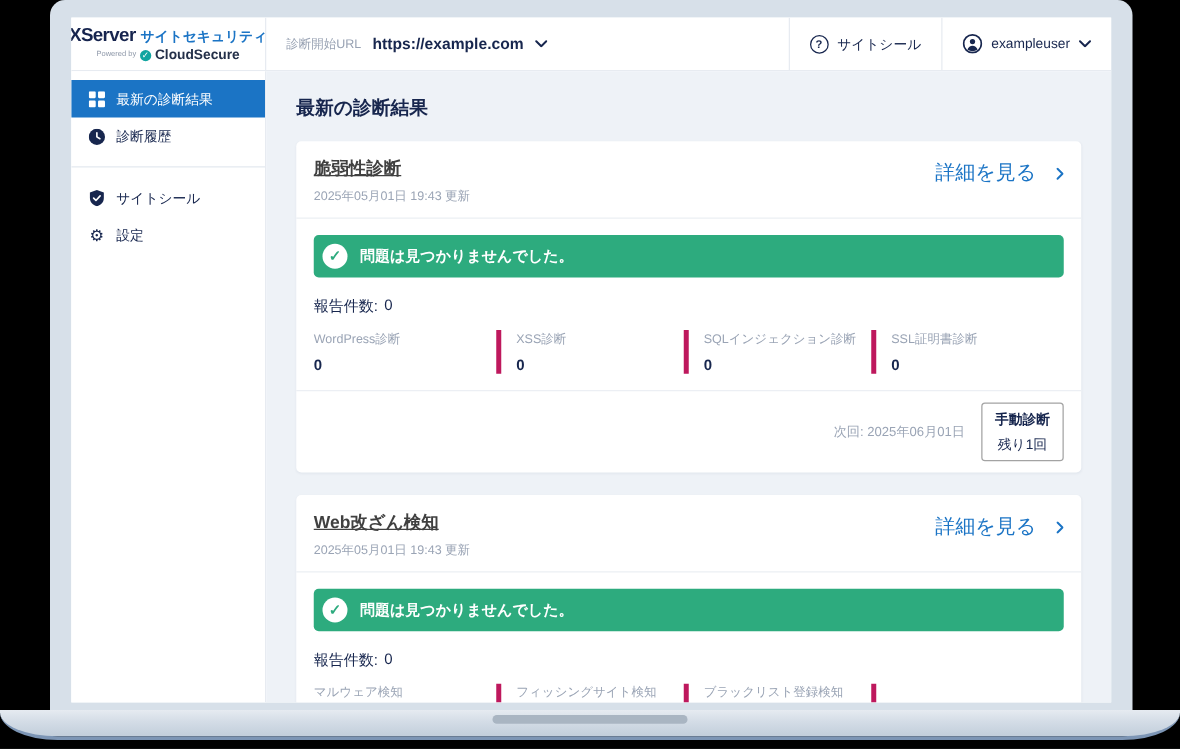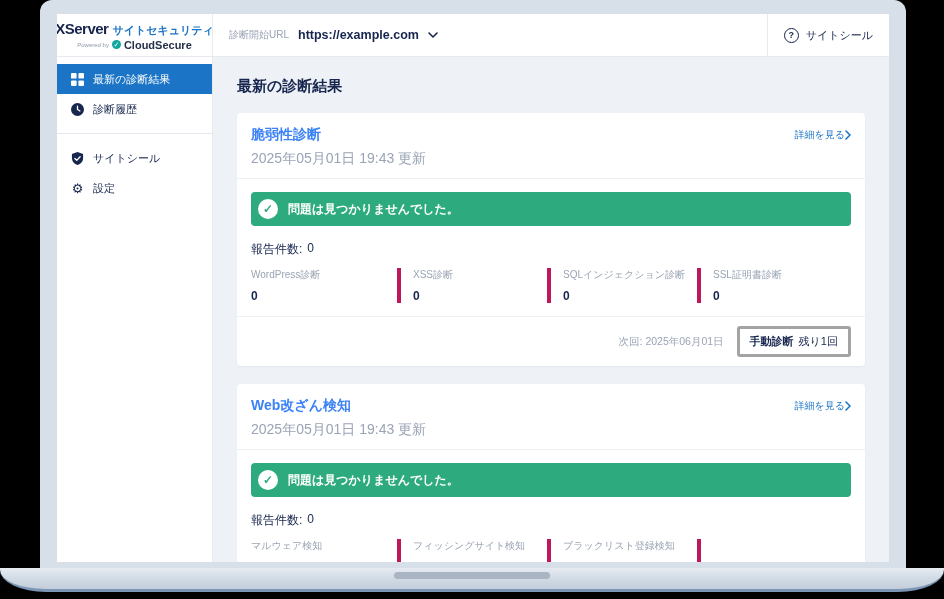--- a/index.html
+++ b/index.html
@@ -56,46 +56,46 @@
   .side-divider { border-top:1px solid #e4e9ef; margin:9px 0; }
   .gear-glyph { font-size:13px; line-height:13px; }
 
   .main { flex:1; background:#eef2f7; padding:14px 24px 0; overflow:hidden; }
   .page-title { font-size:15px; font-weight:bold; color:#17264e; margin:6px 0 17px; }
 
   .card { background:#fff; border-radius:4px; margin-bottom:18px;
     box-shadow:0 1px 2px rgba(20,40,80,0.05); }
   .card-header { padding:13px 14px 10px; border-bottom:1px solid #eceff4;
     display:flex; justify-content:space-between; align-items:flex-start; }
-  .card-title { font-size:14px; font-weight:bold; color:#3b82f6; }
-  .card-ts { font-size:14px; color:#9aa4b5; margin-top:6px; }
-  .details-link { display:flex; align-items:center; gap:0; font-size:10px;
+  .card-title { font-size:14px; font-weight:bold; color:#404040;text-decoration:underline; }
+  .card-ts { font-size:10px; color:#9aa4b5; margin-top:6px; }
+  .details-link { display:flex; align-items:center; gap:16px; font-size:16px;
     color:#1b74c5; cursor:pointer; margin-top:2px; white-space:nowrap; }
 
   .card-body { padding:13px 14px 0; }
   .status-banner { background:#2dab7e; border-radius:4px; height:34px; display:flex;
     align-items:center; gap:10px; padding:0 7px; color:#fff; font-size:12px; font-weight:bold; }
   .check-circle { width:20px; height:20px; background:#fff; border-radius:50%; flex:none;
     display:flex; align-items:center; justify-content:center;
     color:#2dab7e; font-size:12px; font-weight:bold; }
   .report-row { margin:15px 0 10px; font-size:12px; font-weight:normal; color:#17264e;
     display:flex; gap:5px; }
   .stats-grid { display:grid; grid-template-columns:repeat(4,1fr); padding-bottom:13px; }
   .stat-cell { border-right:4px solid #be185d; padding-right:10px; }
   .stat-cell + .stat-cell { padding-left:12px; }
   .stat-cell.no-border { border-right:none; }
   .stat-label { font-size:10px; color:#9aa4b5; margin-bottom:7px; white-space:nowrap; }
   .stat-value { font-size:12px; font-weight:bold; color:#17264e; }
 
   .card-footer { border-top:1px solid #eceff4; padding:9px 14px; display:flex;
     justify-content:flex-end; align-items:center; gap:13px; min-height:22px; }
   .next-label { font-size:10.5px; color:#9aa4b5; }
-  .manual-btn { border:3px solid #a3a3a3; border-radius:3px; background:#fff;
+  .manual-btn { border:1px solid #a3a3a3; border-radius:3px; background:#fff;
     padding:5px 10px; font-size:11px; color:#17264e; display:flex; gap:5px;
-    align-items:center; cursor:pointer; white-space:nowrap; }
+    align-items:center; cursor:pointer; white-space:nowrap;flex-direction:column; }
   .btn-main { font-weight:bold; }
 </style>
 </head>
 <body>
 
 <div id="stage">
   <div class="laptop-screen">
     <div class="display">
 
       <div class="topbar">
@@ -119,20 +119,31 @@
             </svg>
         </div>
 
         <div class="top-spacer"></div>
 
         <div class="support-area">
           <span class="q-circle">?</span>
           <span>サイトシール</span>
         </div>
 
+        <div class="user-area">
+          <svg width="16" height="16" viewBox="0 0 16 16">
+            <circle cx="8" cy="8" r="7.1" fill="none" stroke="#17264e" stroke-width="1.4"></circle>
+            <circle cx="8" cy="6.2" r="2.1" fill="#17264e"></circle>
+            <path d="M3.9 12.6c.8-2 2.3-3.1 4.1-3.1s3.3 1.1 4.1 3.1a7.1 7.1 0 0 1-8.2 0z" fill="#17264e"></path>
+          </svg>
+          <span>exampleuser</span>
+          <svg class="chev" width="10" height="6" viewBox="0 0 10 6">
+              <path d="M1 1l4 4 4-4" stroke="currentColor" stroke-width="1.6" fill="none" stroke-linecap="round" stroke-linejoin="round"></path>
+            </svg>
+        </div>
       </div>
 
       <div class="body-row">
 
         <div class="sidebar">
           <div class="side-item active">
             <span class="s-icon">
               <svg width="13" height="13" viewBox="0 0 14 14" fill="currentColor">
                 <rect x="0" y="0" width="6" height="6" rx="1"></rect>
                   <rect x="8" y="0" width="6" height="6" rx="1"></rect>

